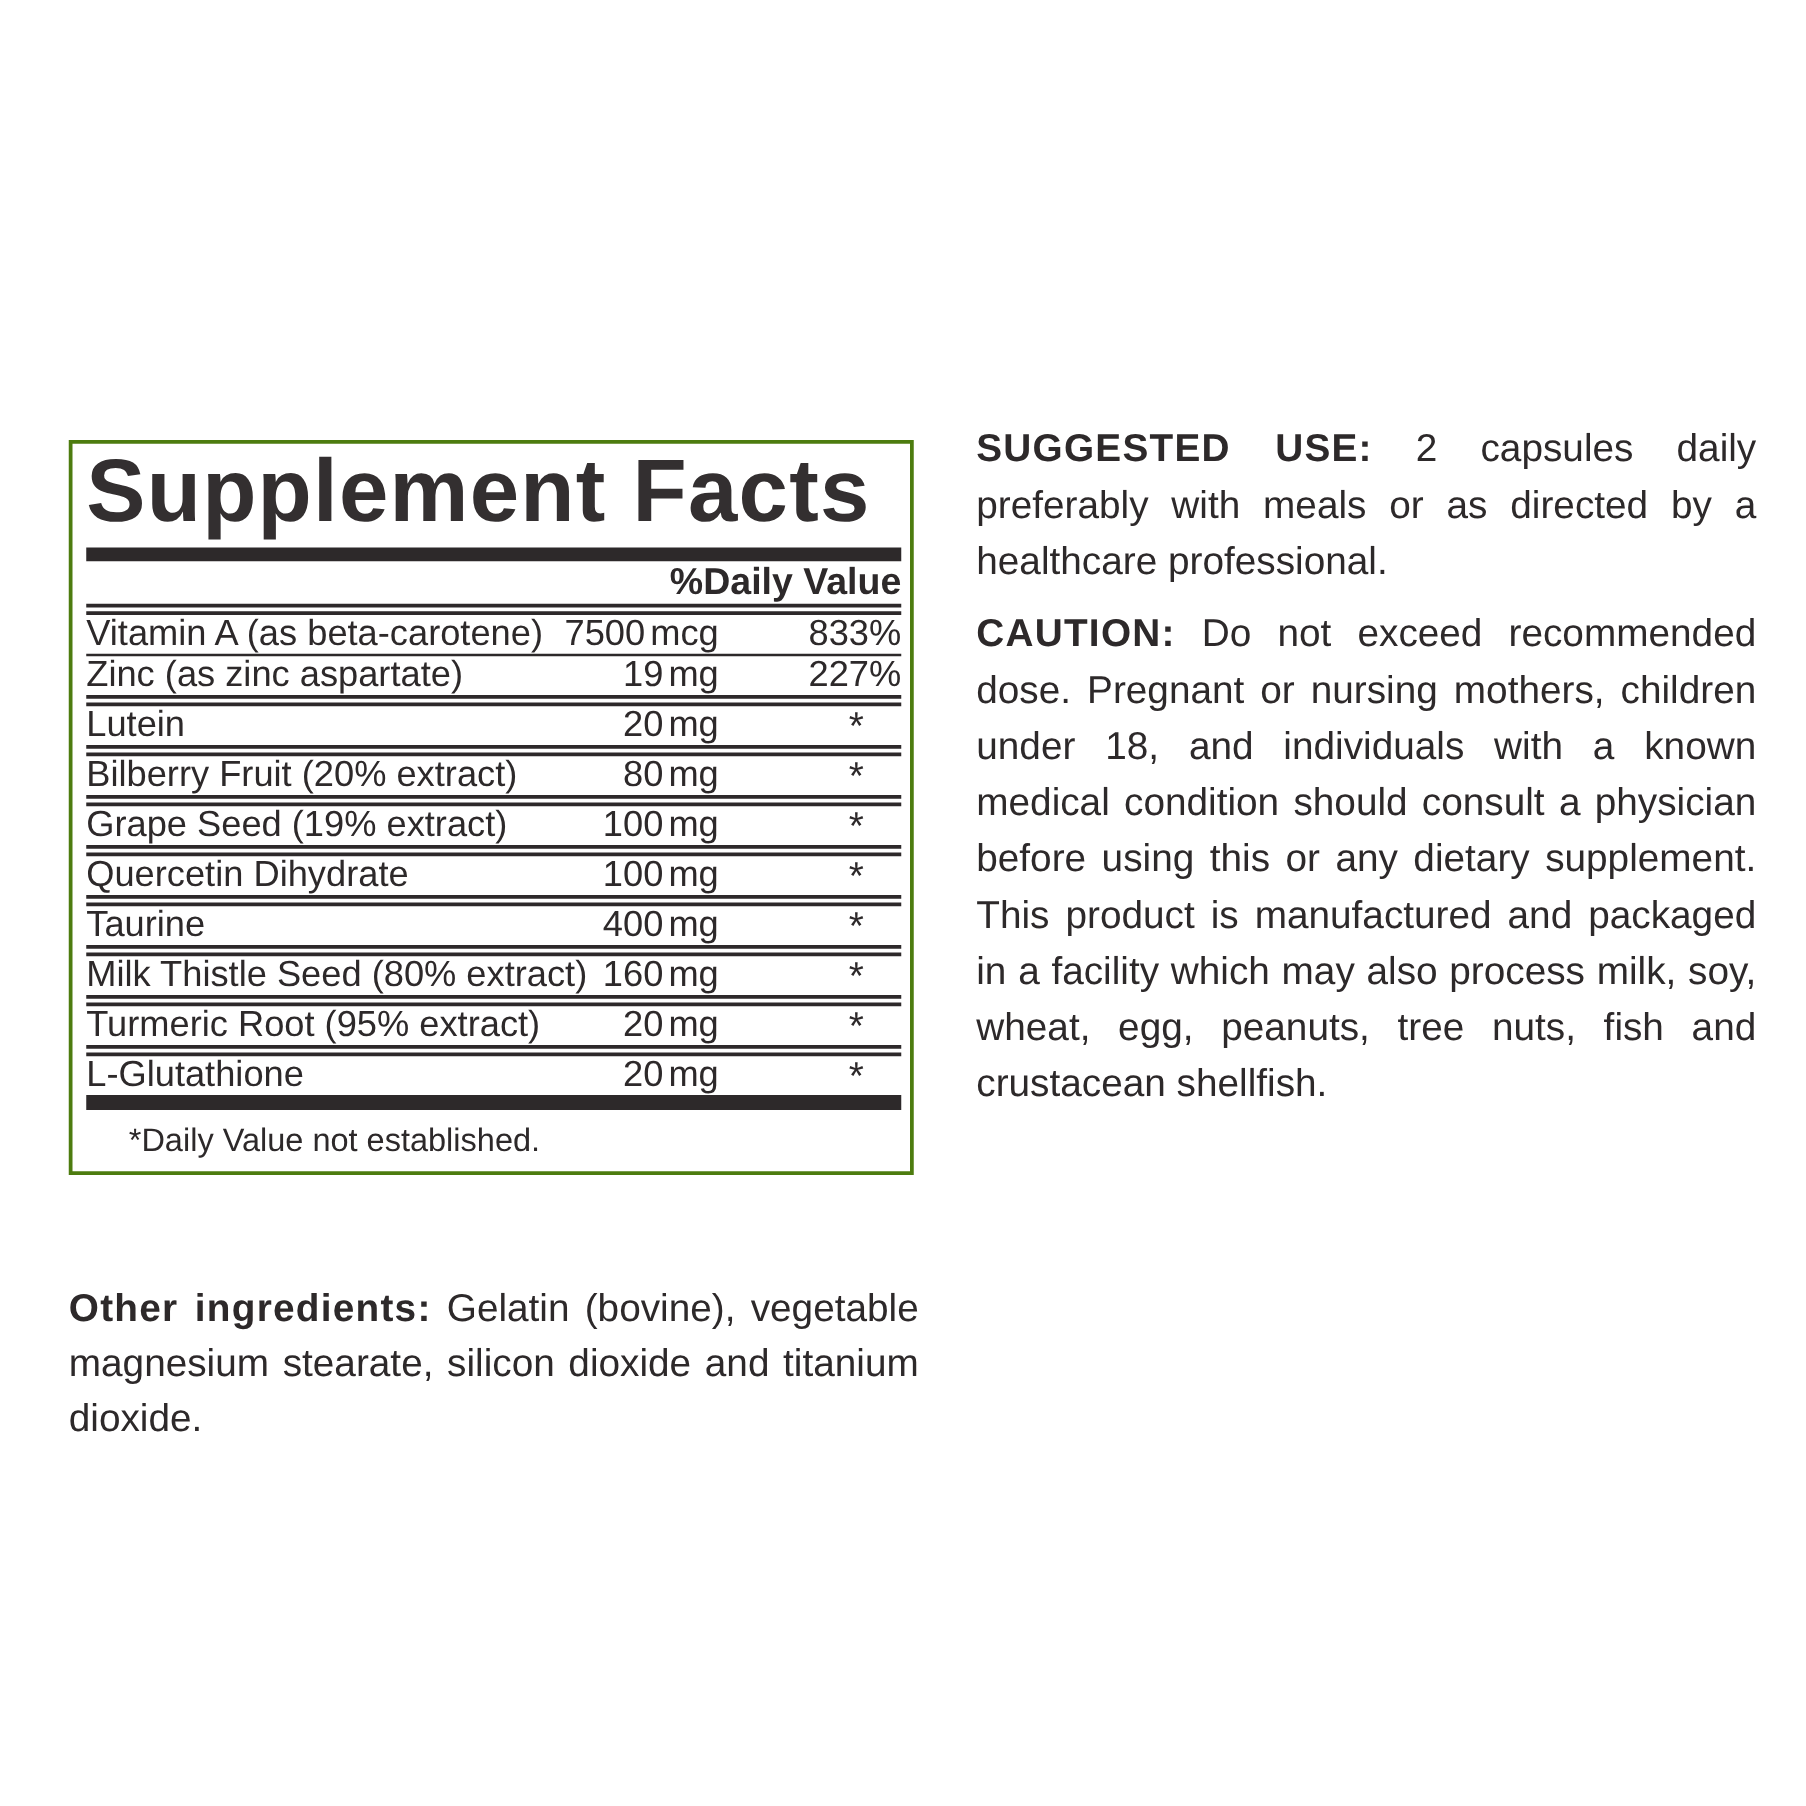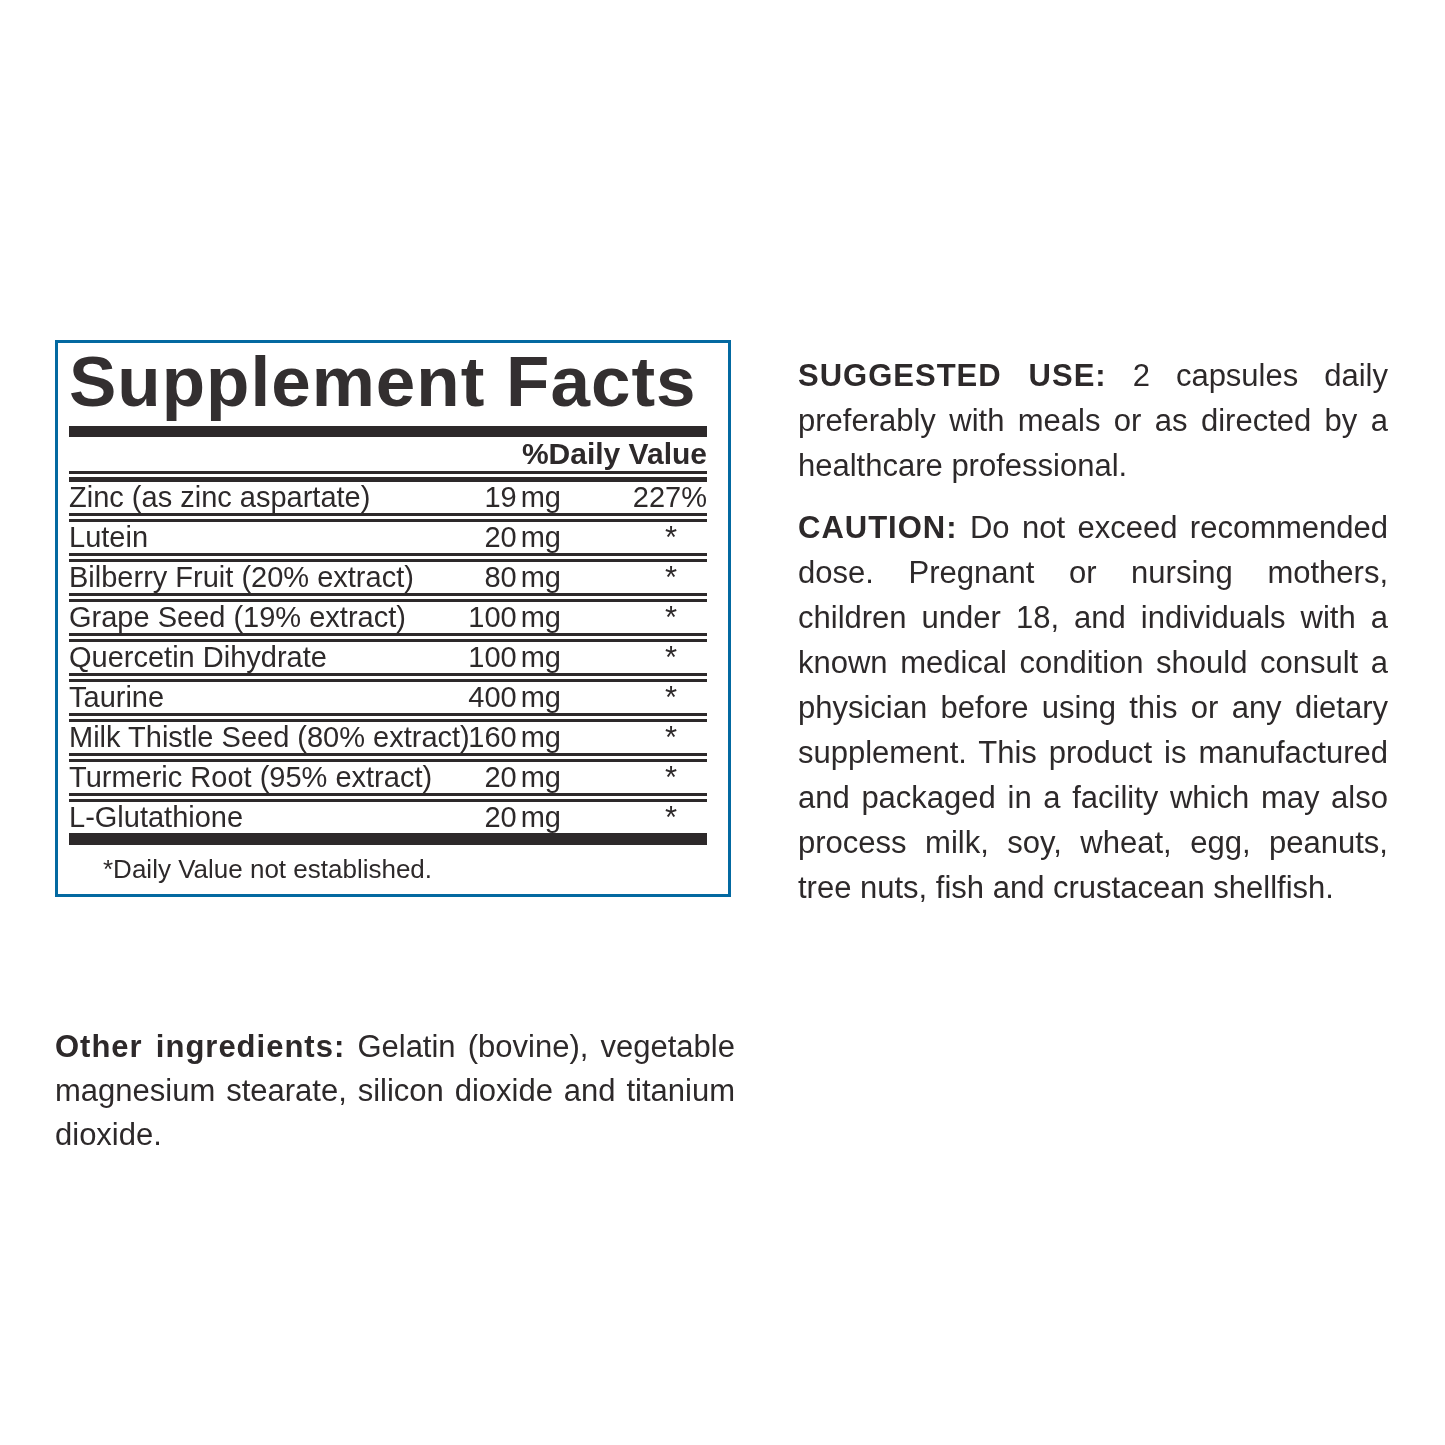--- a/index.html
+++ b/index.html
@@ -13,25 +13,25 @@
     height: 1445px;
     background: #ffffff;
     font-family: "Liberation Sans", "DejaVu Sans", sans-serif;
     color: #2d292a;
   }
 
   
   .facts-box {
     position: absolute;
     left: 55px;
-    top: 340px;
+    top: 352px;
     width: 676px;
     box-sizing: border-box;
-    border: 3px solid #0369a1;
-    padding: 0 21px 8px 11px;
+    border: 3px solid #4d7c0f;
+    padding: 0 7px 8px 11px;
     background: #ffffff;
   }
   .facts-title {
     margin: 0;
     padding-top: 2px;
     font-size: 71px;
     line-height: 74px;
     font-weight: bold;
     letter-spacing: 1px;
     white-space: nowrap;
@@ -117,39 +117,44 @@
     top: 994px;
     width: 680px;
     line-height: 44px;
   }
   .right-col {
     left: 781px;
     top: 336px;
     width: 624px;
   }
   .right-col .p2 { margin-top: 13px; }
-  .right-col p { margin: 17px; }
+  .right-col p { margin: 0; }
 </style>
 </head>
 <body>
 
 <div class="canvas">
 
   <div class="facts-box">
     <h1 class="facts-title">Supplement Facts</h1>
 
 
     <div class="bar bar-thick"></div>
 
     <div class="t-header">
       <span class="right">%Daily Value</span>
     </div>
 
     <div class="sep-double"></div>
 
+    <div class="t-row">
+      <span class="name">Vitamin A (as beta-carotene)</span>
+      <span class="amount">7500 mcg</span>
+      <span class="dv pct">833%</span>
+    </div>
     <div class="sep-single"></div>
     <div class="t-row">
       <span class="name">Zinc (as zinc aspartate)</span>
       <span class="amount">19 mg</span>
       <span class="dv pct">227%</span>
     </div>
     <div class="sep-double"></div>
     <div class="t-row">
       <span class="name">Lutein</span>
       <span class="amount">20 mg</span>

